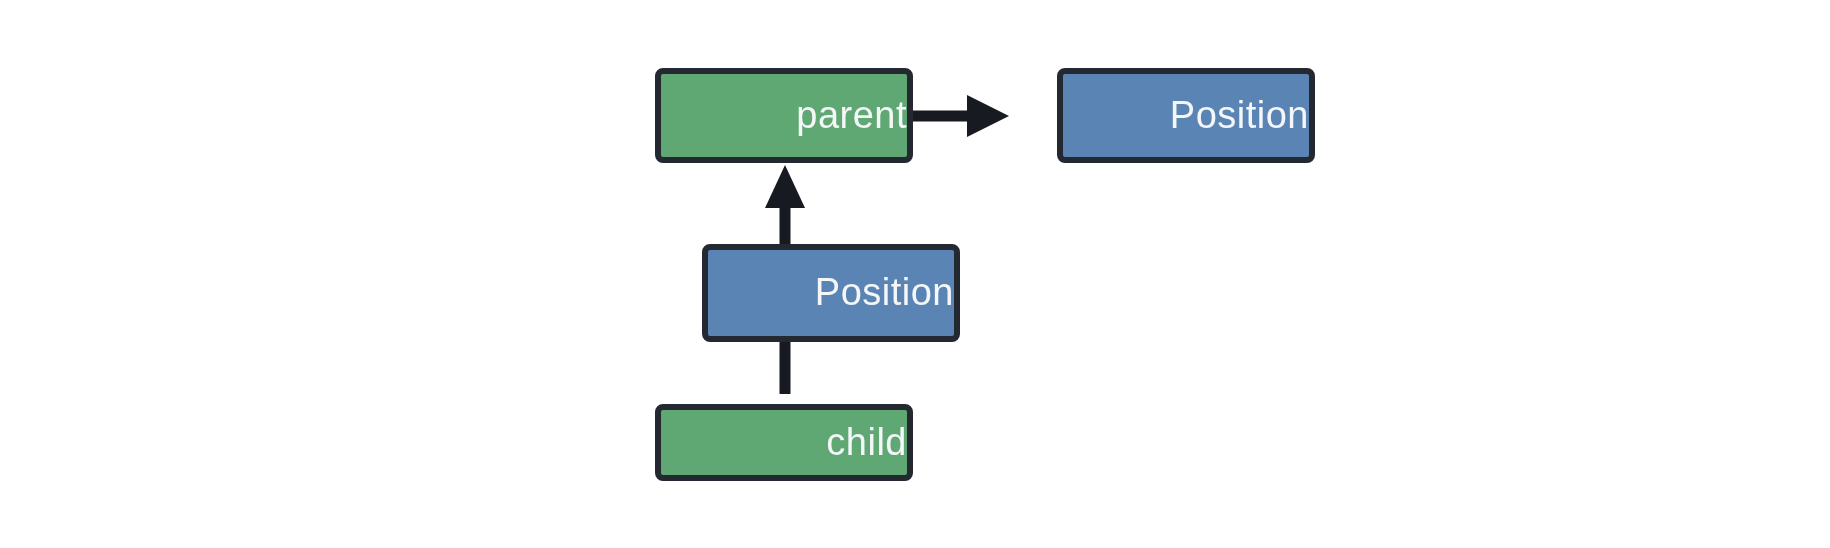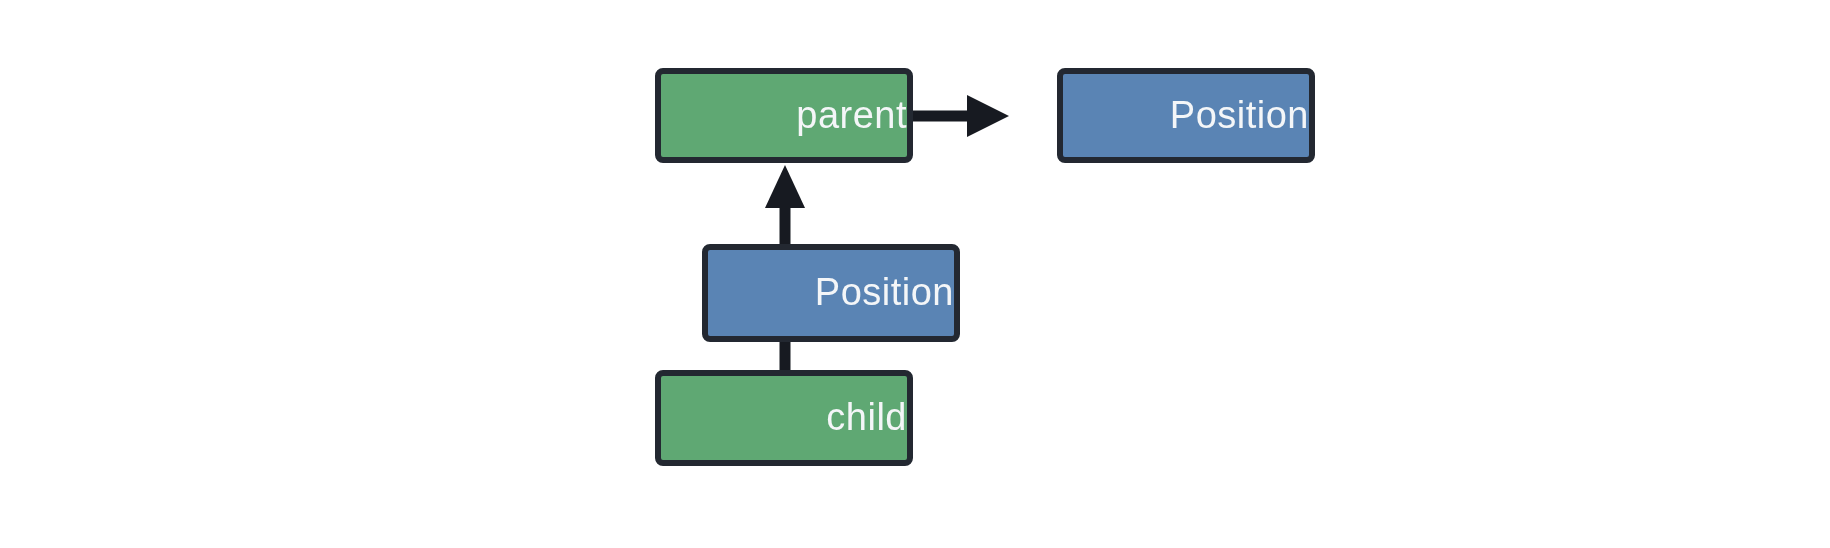--- a/index.html
+++ b/index.html
@@ -50,21 +50,21 @@
     color: var(--label, #f4f6f8);
     font-size: 38px;
     font-weight: 400;
     line-height: 1;
     padding-bottom: 2px;
     letter-spacing: 0.5px;
   }
   #node-parent   { left: 655px;  top: 68px;  width: 258px; height: 95px; }
   #node-position { left: 1010px; top: 68px;  width: 258px; height: 95px; }
   #node-childof  { left: 655px;  top: 244px; width: 258px; height: 98px; }
-  #node-child    { left: 655px;  top: 370px; width: 258px; height: 96px; }
+  #node-child    { left: 655px;  top: 404px; width: 258px; height: 77px; }
 </style>
 </head>
 <body>
 
 <div class="canvas">
 
   <svg class="edges-layer" width="1830" height="548" viewBox="0 0 1830 548" xmlns="http://www.w3.org/2000/svg">
 
     <g>
       <line class="edge-shaft" x1="910" y1="116" x2="970" y2="116"></line>

